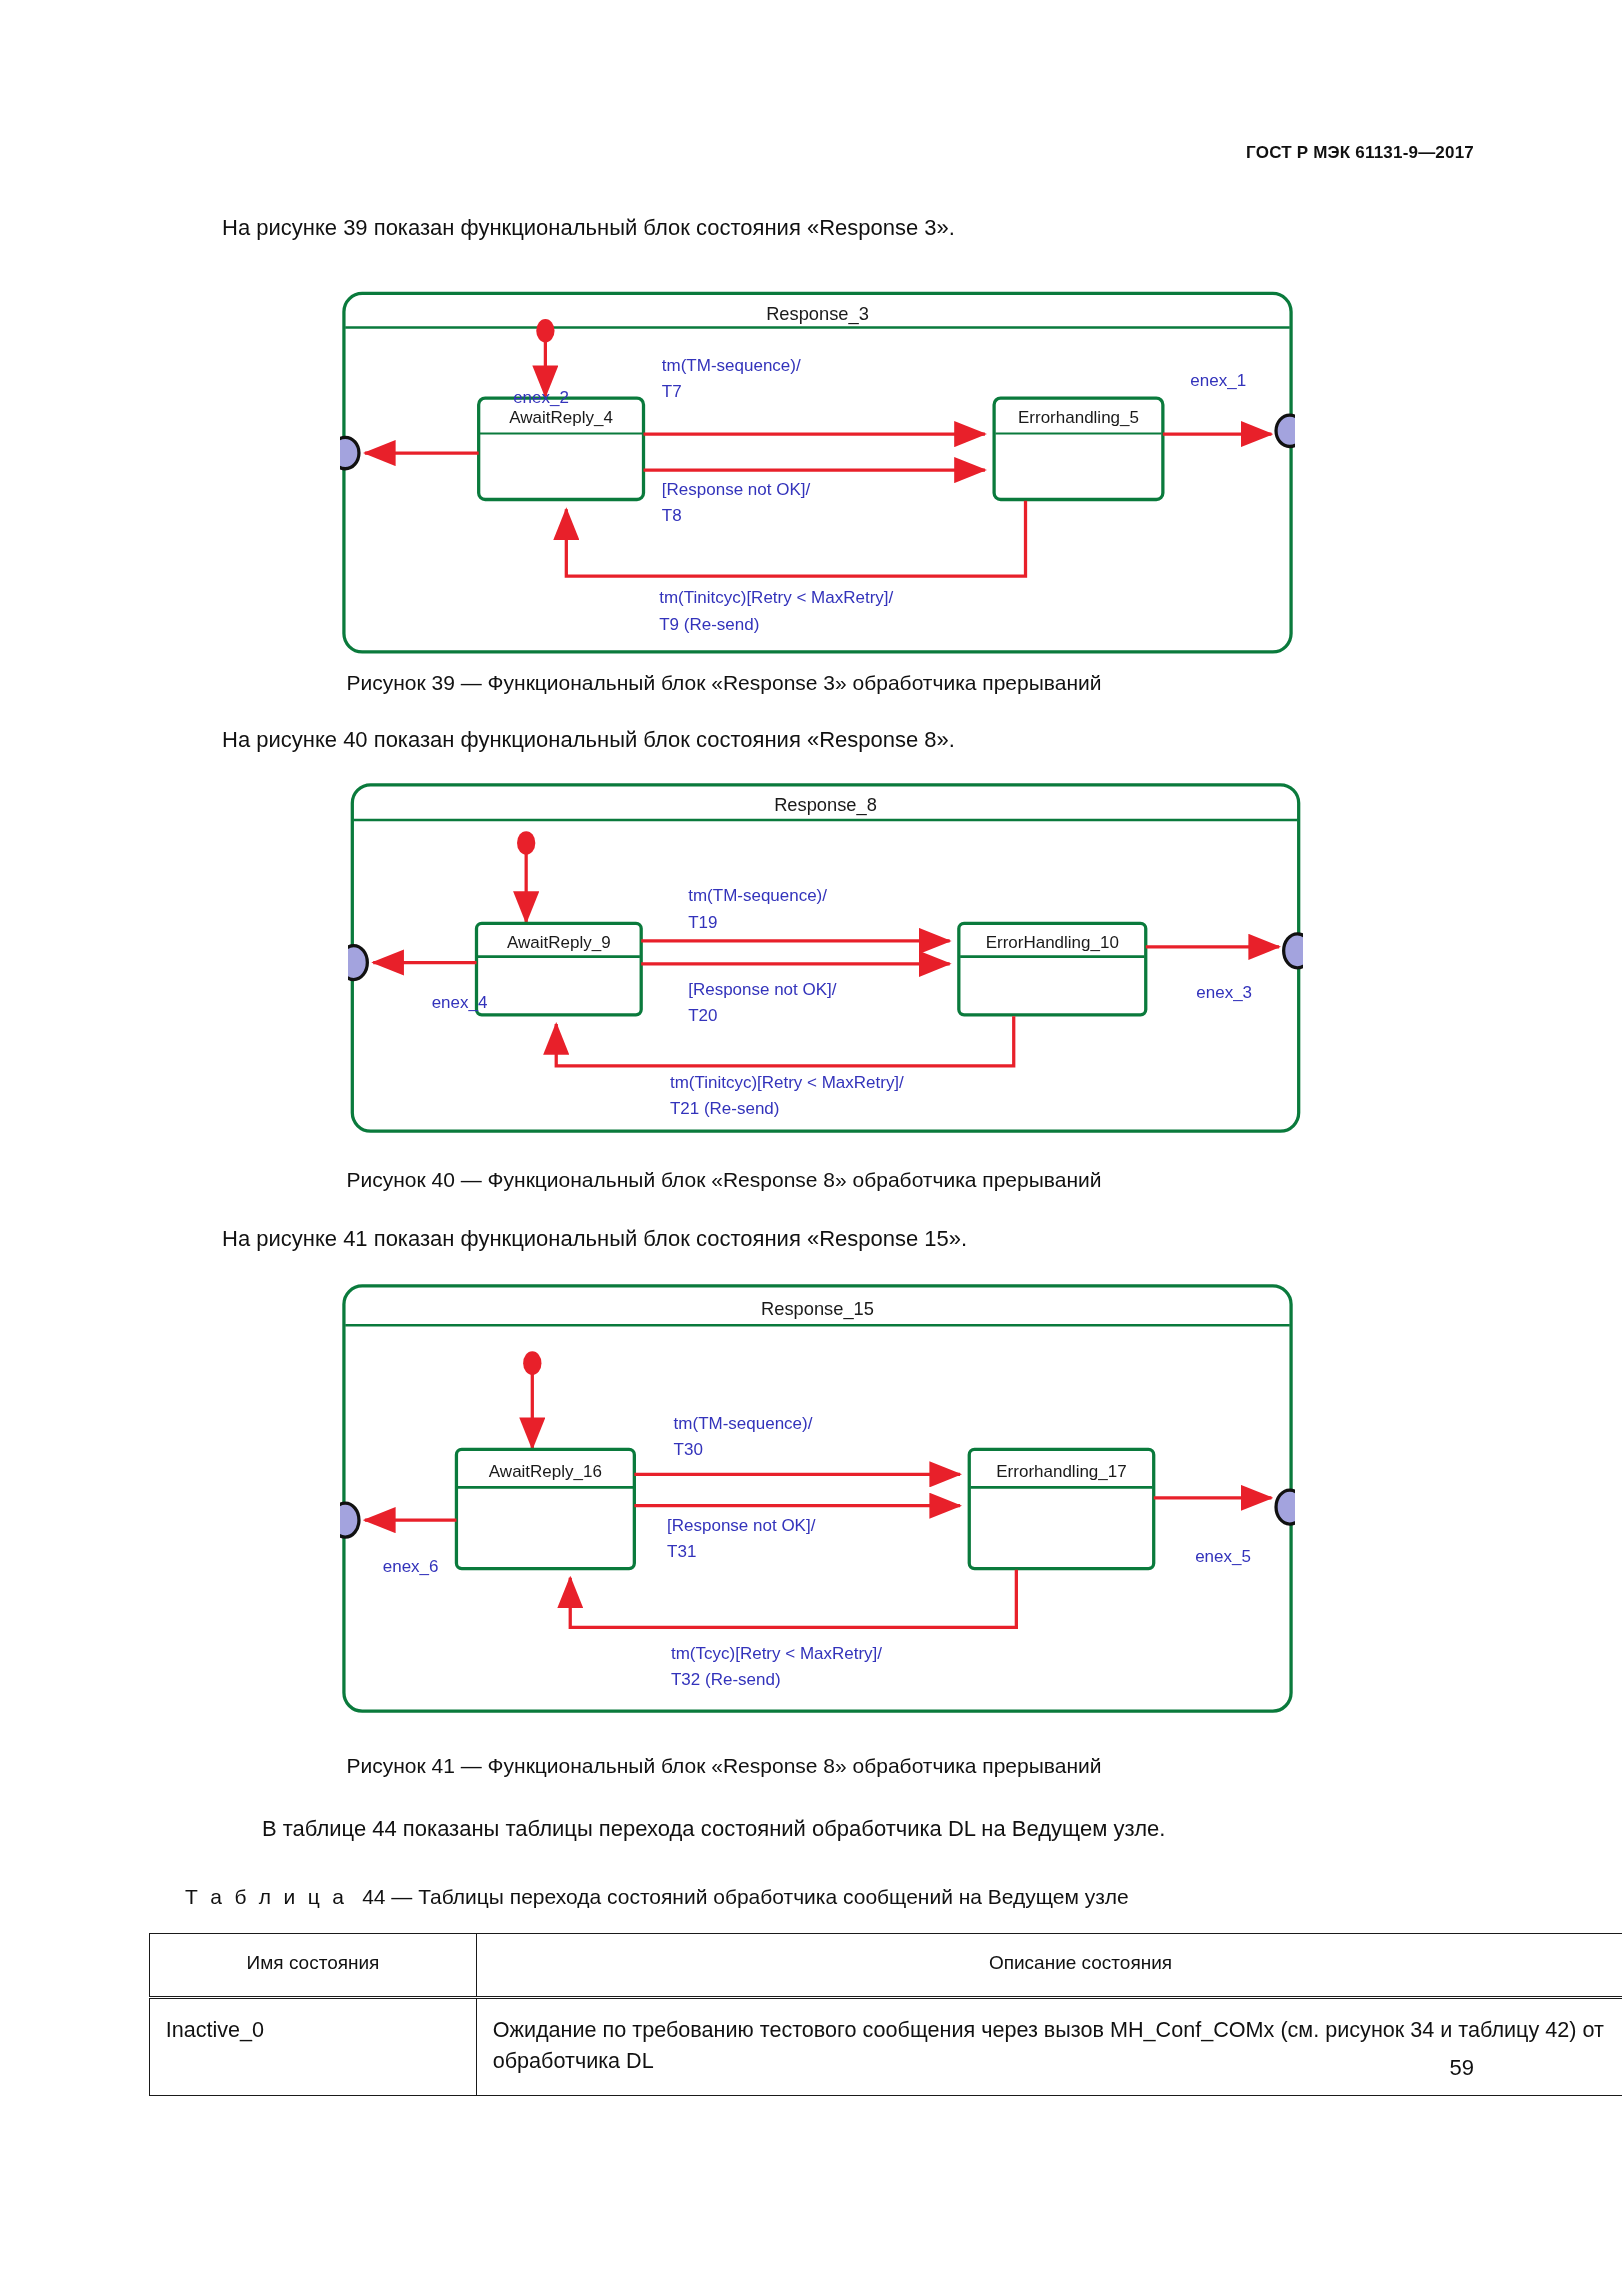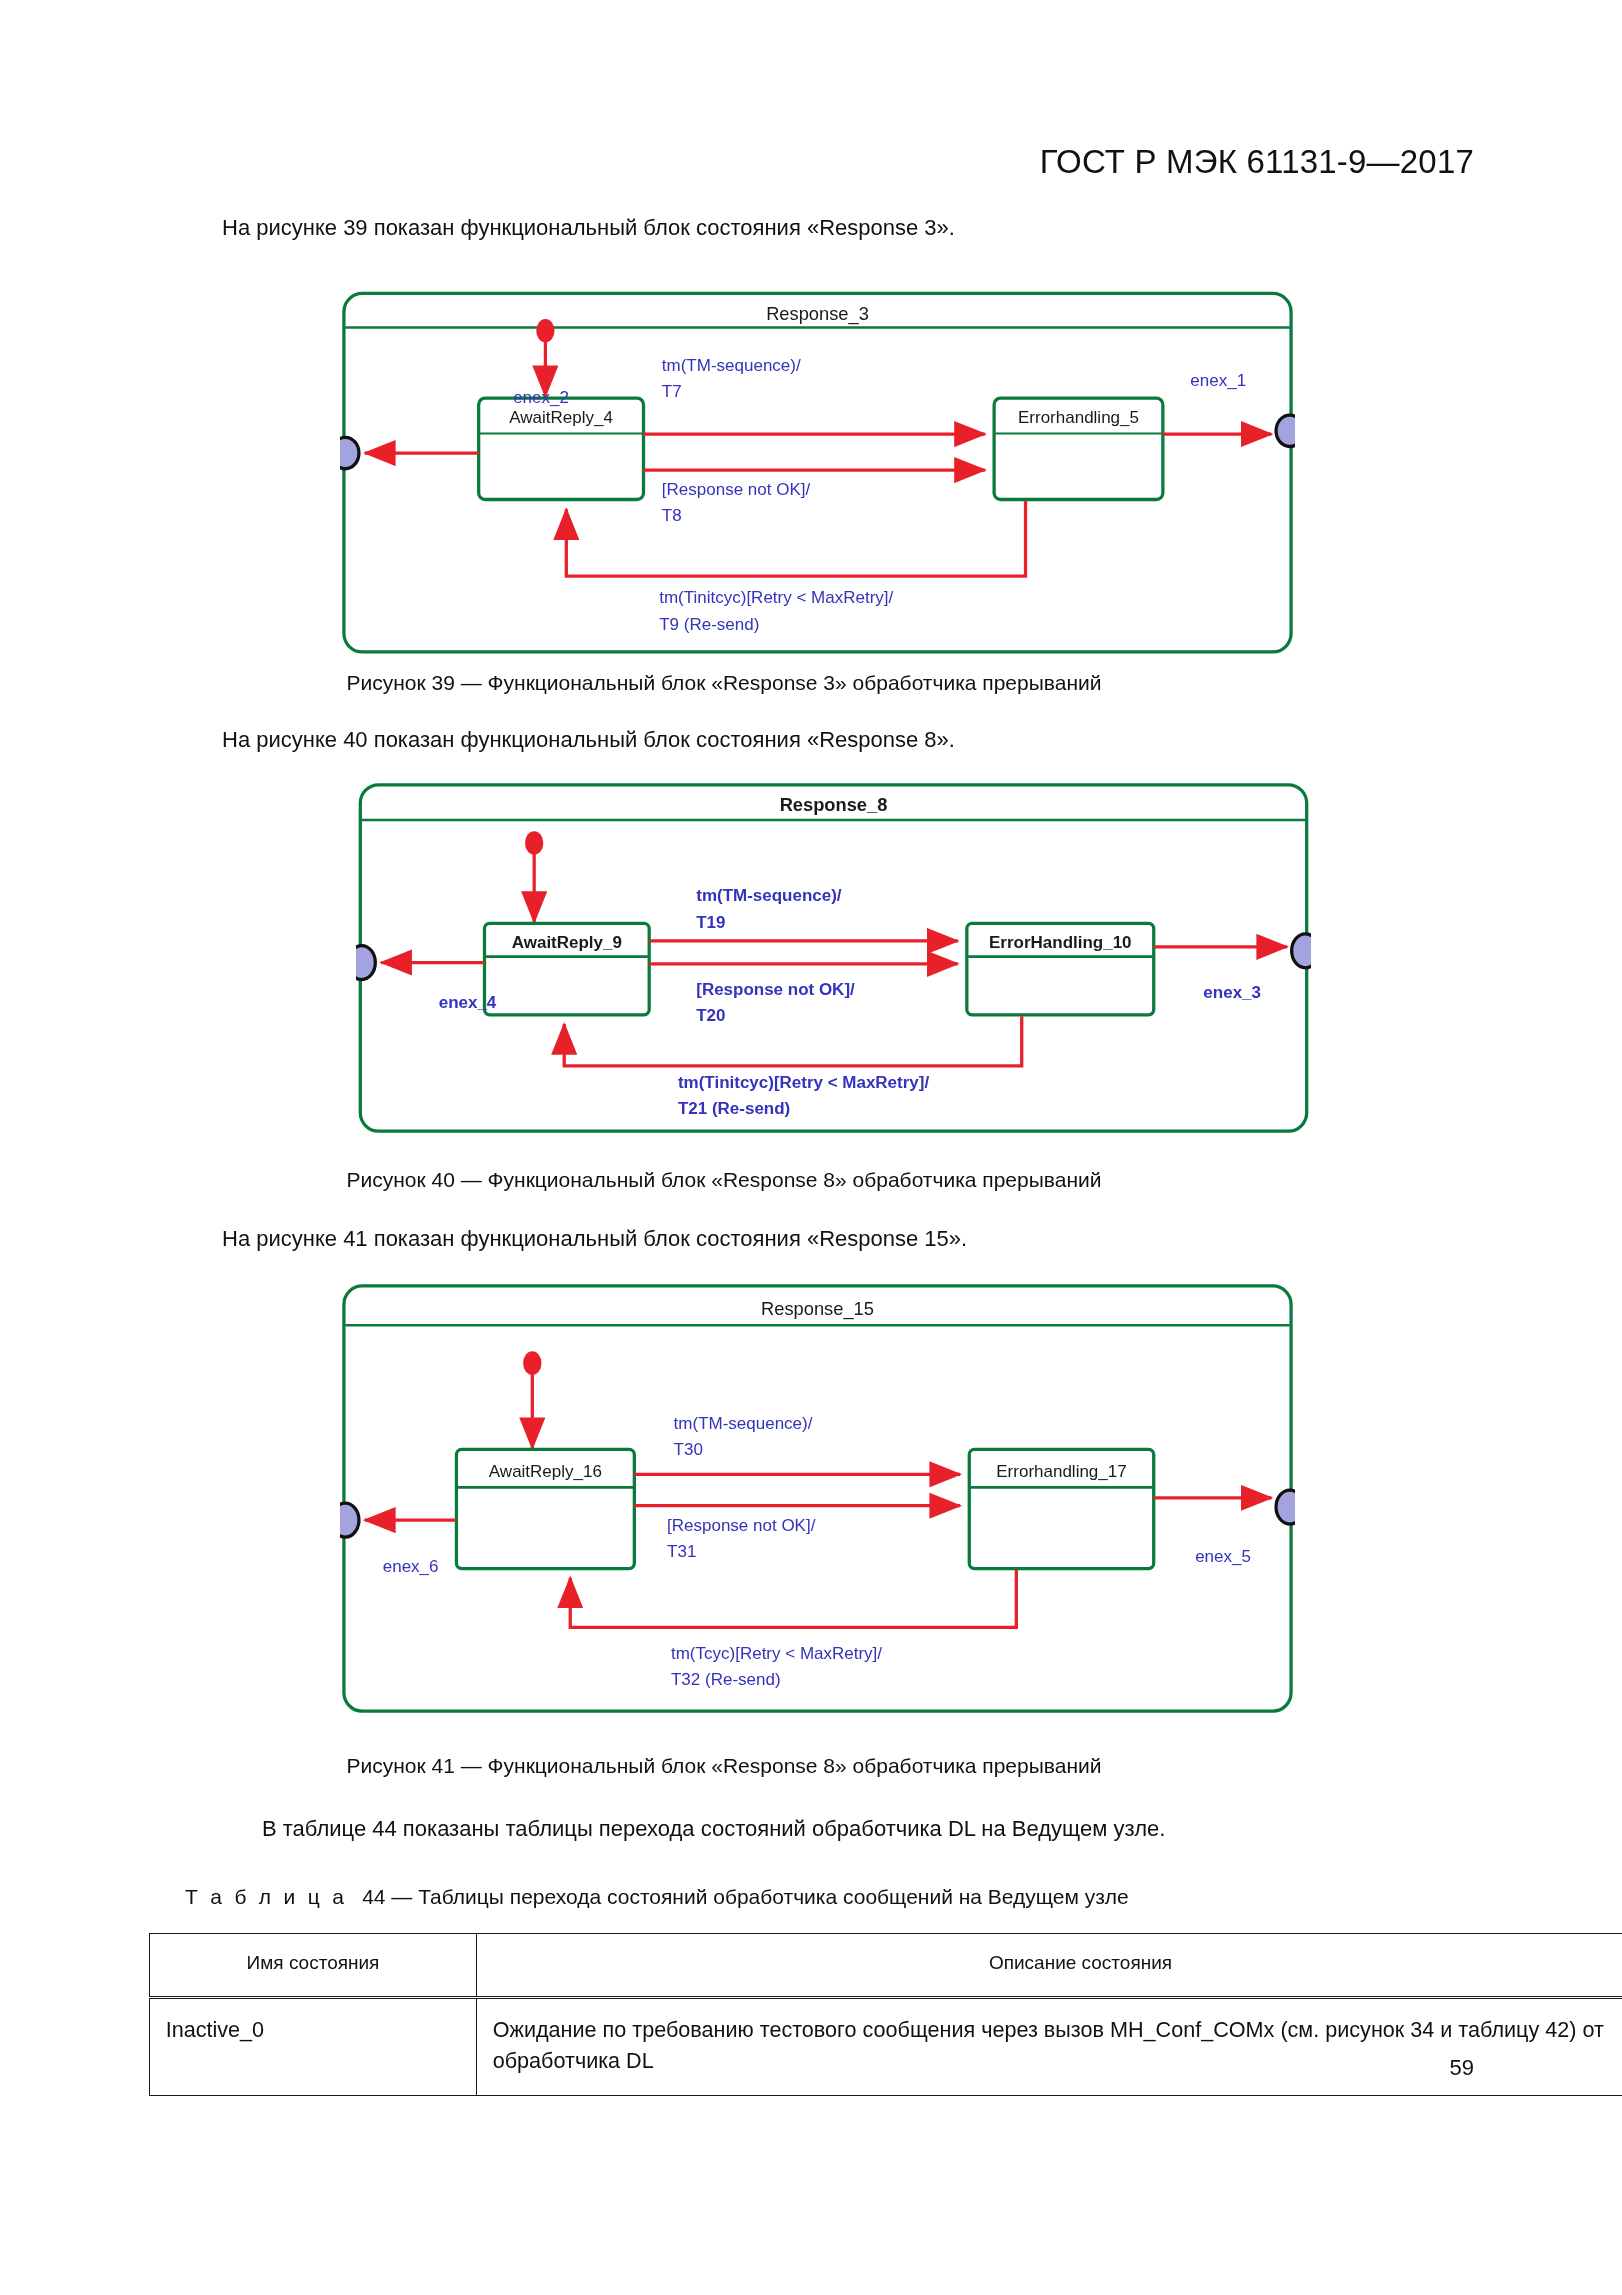--- a/index.html
+++ b/index.html
@@ -14,22 +14,22 @@
     font-family: "Liberation Sans", sans-serif;
     color: #111111;
     overflow: hidden;
   }
 
   
   .page-header {
     position: absolute;
     top: 143px;
     right: 149px;
-    font-size: 33px;
-    font-weight: normal;
+    font-size: 17px;
+    font-weight: bold;
     letter-spacing: 0.2px;
     white-space: nowrap;
   }
 
   
   .para {
     position: absolute;
     font-size: 22px;
     line-height: 30px;
     white-space: nowrap;
@@ -154,21 +154,21 @@
 
     <text x="488" y="482" font-family="Liberation Sans, sans-serif" font-size="26" fill="#3333bb">tm(Tinitcyc)[Retry &lt; MaxRetry]/</text>
     <text x="488" y="522" font-family="Liberation Sans, sans-serif" font-size="26" fill="#3333bb">T9   (Re-send)</text>
   </svg>
 </div>
 
 <div class="caption" style="top:671px;">Рисунок 39 — Функциональный блок «Response 3» обработчика прерываний</div>
 
 <div class="para para-indent" style="top:725px;">На рисунке 40 показан функциональный блок состояния «Response 8».</div>
 
-<div class="figure" style="left:356px; top:773px;font-weight:bold;">
+<div class="figure" style="left:348px; top:773px;">
   <svg class="fig-svg" width="955" height="366" viewBox="0 0 1460 560" xmlns="http://www.w3.org/2000/svg">
     <defs>
       <marker id="ah40" markerWidth="10" markerHeight="8" refX="9.4" refY="4" orient="auto" markerUnits="strokeWidth">
         <path d="M0,0 L10,4 L0,8 z" fill="#e8202a"></path>
       </marker>
     </defs>
 
     <g>
       <rect x="6" y="18" width="1448" height="530" rx="28" ry="28" fill="none" stroke="#0a7a3c" stroke-width="5"></rect>
       <line x1="8" y1="72" x2="1452" y2="72" stroke="#0a7a3c" stroke-width="4"></line>

